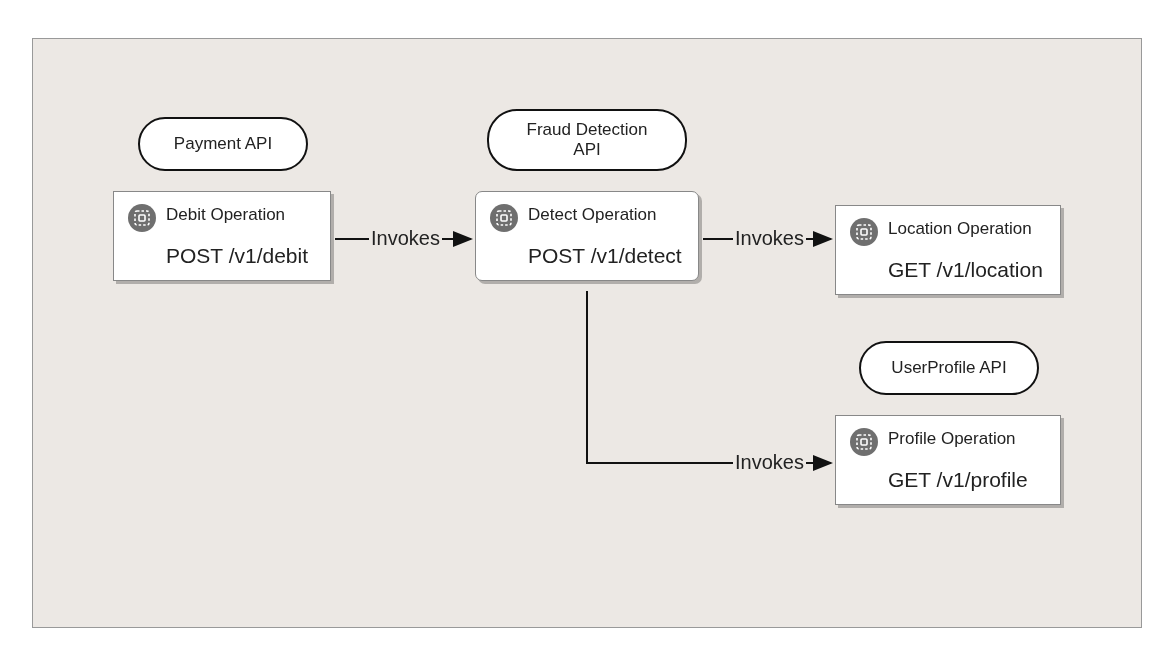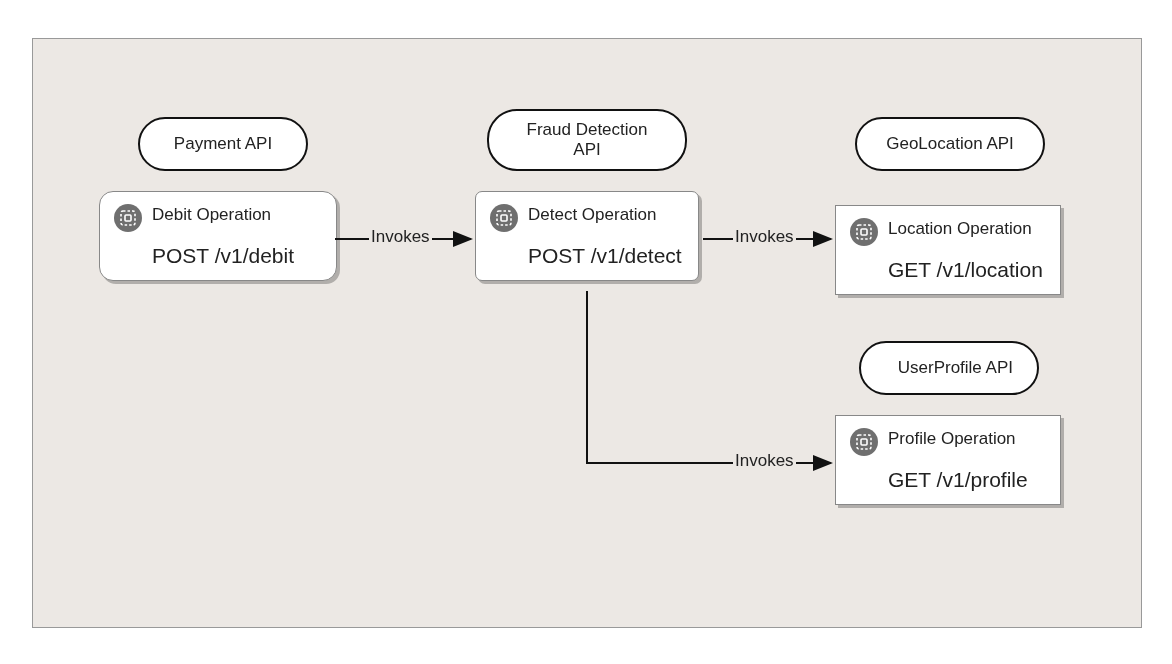--- a/index.html
+++ b/index.html
@@ -63,21 +63,21 @@
     color: #222;
     line-height: 1.25;
   }
   .op-card .op-path {
     font-size: 21px;
     color: #222;
     margin-left: 38px;
   }
   .edge-label {
     position: absolute;
-    font-size: 17px;
+    font-size: 20px;
     color: #222;
     background: #ece8e4;
     padding: 0 2px;
   }
   svg.arrows {
     position: absolute;
     left: 0; top: 0;
     width: 1110px;
     height: 590px;
     pointer-events: none;
@@ -90,29 +90,26 @@
 
 
   <div class="api-pill" style="left:105px; top:78px; width:170px; height:54px;">
     <span>Payment API</span>
   </div>
 
   <div class="api-pill" style="left:454px; top:70px; width:200px; height:62px;">
     <span>Fraud Detection API</span>
   </div>
 
-  <div class="api-pill" style="left:822px; top:78px; width:190px; height:54px;">
-    <span>GeoLocation API</span>
-  </div>
 
-  <div class="api-pill" style="left:826px; top:302px; width:180px; height:54px;justify-content:flex-end;">
+  <div class="api-pill" style="left:826px; top:302px; width:180px; height:54px;">
     <span>UserProfile API</span>
   </div>
 
-  <div class="op-card" style="left:66px; top:152px; width:238px;border-radius:14px;">
+  <div class="op-card" style="left:80px; top:152px; width:218px;">
     <div class="op-row1">
       <span class="op-icon">
         <svg viewBox="0 0 28 28" width="28" height="28">
           <circle cx="14" cy="14" r="14" fill="#6f6f6f"></circle>
           <rect x="7" y="7" width="14" height="14" rx="2" fill="none" stroke="#fff" stroke-width="1.6" stroke-dasharray="2.5 2"></rect>
           <rect x="11" y="11" width="6" height="6" rx="1" fill="none" stroke="#fff" stroke-width="1.6"></rect>
         </svg>
       </span>
       <div class="op-title">Debit Operation</div>
     </div>

